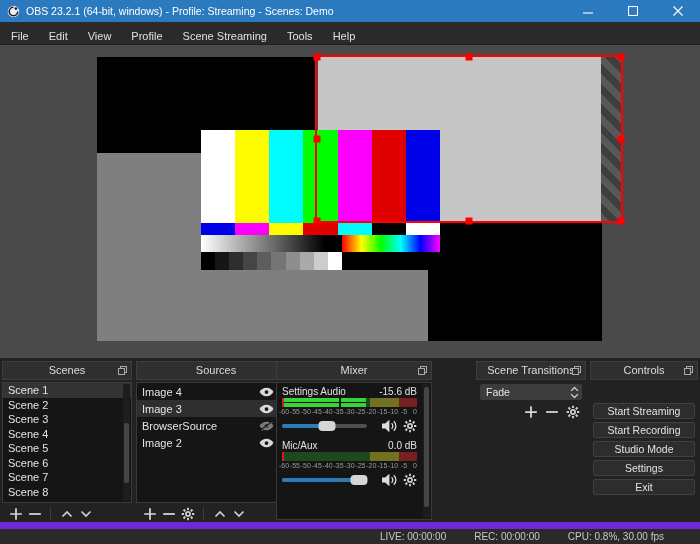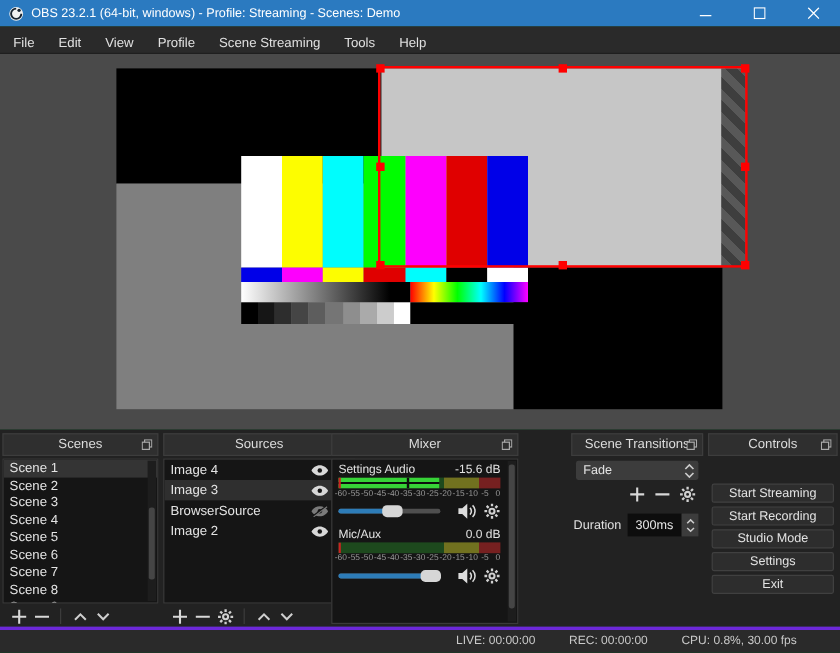--- a/index.html
+++ b/index.html
@@ -97,21 +97,21 @@
   .spin { flex:1; height:19px; display:flex; }
   .spin .val { flex:1; background:#0d0d0d; color:#e8e8e8; font-size:10.5px; display:flex; align-items:center; justify-content:center; }
   .spin .btns { width:14px; background:#3c3c3c; display:flex; flex-direction:column; align-items:center; justify-content:center; gap:2px; }
 
   
   .ctl-btn { display:block; width:calc(100% - 6px); margin:3px 3px 0 3px; height:16px; background:#2d2d2d;
       border:1px solid #404040; border-radius:2px; color:#e2e2e2; font-size:10.5px; font-family:inherit; padding:0; }
   .panel-controls .ctl-btn:first-of-type { margin-top:23px; }
 
   
-  .statusbar { height:22px; background:#2a2a2a; border-top:3px solid #6d28d9; display:flex; align-items:center;
+  .statusbar { height:22px; background:#2a2a2a; border-top:7px solid #6d28d9; display:flex; align-items:center;
       justify-content:flex-end; gap:28px; padding-right:36px; color:#c9c9c9; font-size:10px; }
 </style>
 </head>
 <body>
 
 <div class="window">
 
   <div class="titlebar">
     <span class="app-icon">
       <svg width="13" height="13" viewBox="0 0 14 14">
@@ -516,34 +516,20 @@
         </span>
         <span class="ico">
           <svg width="14" height="14" viewBox="0 0 16 16">
               <circle cx="8" cy="8" r="2.4" fill="none" stroke="#d0d0d0" stroke-width="2"></circle>
               <g stroke="#d0d0d0" stroke-width="2.2">
                 <path d="M8 0.8V3.4M8 12.6v2.6M0.8 8h2.6M12.6 8h2.6M2.9 2.9l1.9 1.9M11.2 11.2l1.9 1.9M13.1 2.9l-1.9 1.9M2.9 13.1l1.9-1.9"></path>
               </g>
             </svg>
         </span>
       </div>
-      <div class="duration-row">
-        <span class="lbl">Duration</span>
-        <div class="spin">
-          <span class="val">300ms</span>
-          <span class="btns">
-            <svg width="9" height="5" viewBox="0 0 12 8">
-                <polyline points="1.5,6.5 6,2 10.5,6.5" fill="none" stroke="#cccccc" stroke-width="2"></polyline>
-              </svg>
-            <svg width="9" height="5" viewBox="0 0 12 8">
-                <polyline points="1.5,1.5 6,6 10.5,1.5" fill="none" stroke="#cccccc" stroke-width="2"></polyline>
-              </svg>
-          </span>
-        </div>
-      </div>
     </div>
 
     <div class="panel panel-controls">
       <div class="panel-header">
         <span>Controls</span>
         <span class="popout">
           <svg width="9" height="9" viewBox="0 0 9 9">
               <rect x="2.5" y="0.5" width="6" height="6" fill="none" stroke="#aaaaaa"></rect>
               <rect x="0.5" y="2.5" width="6" height="6" fill="#2f2f2f" stroke="#aaaaaa"></rect>
             </svg>

